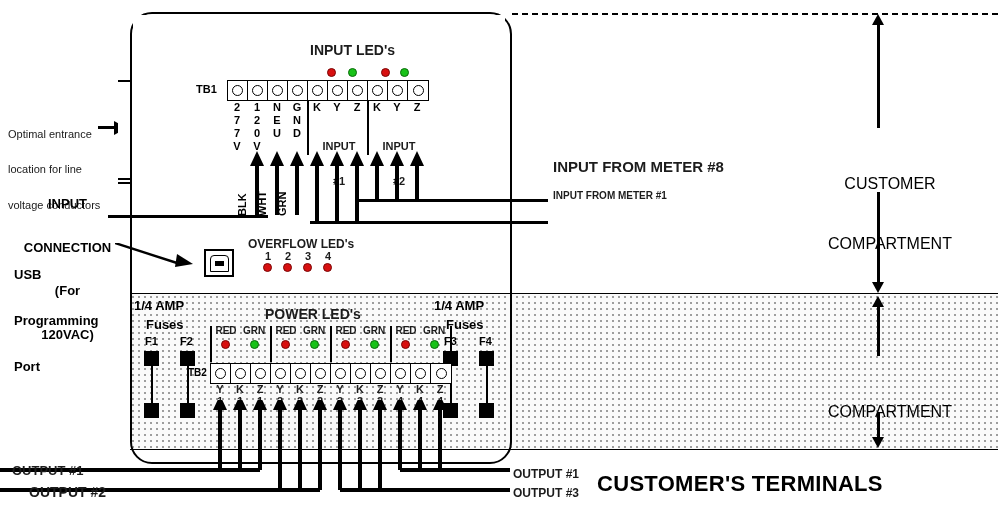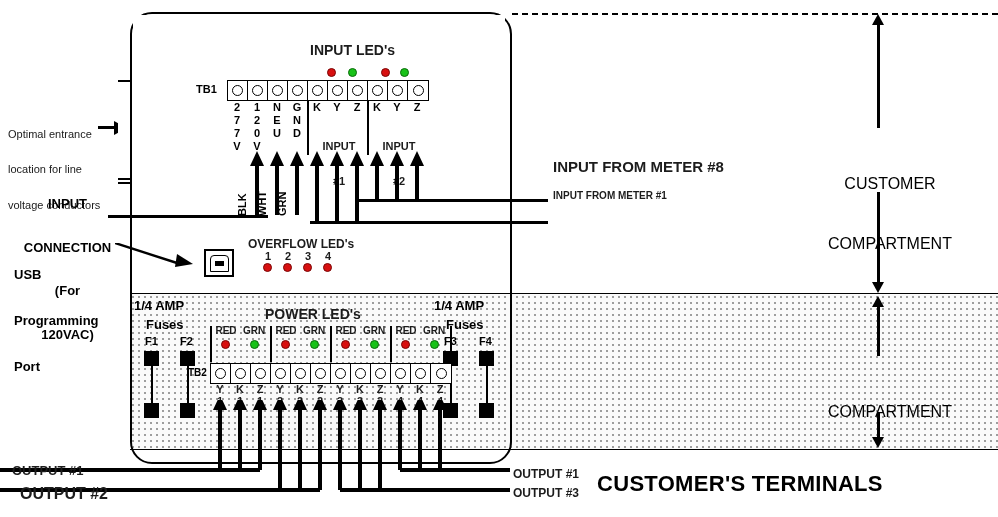--- a/index.html
+++ b/index.html
@@ -418,17 +418,17 @@
 <div class="abs vline" style="left:877px;top:24px;height:104px;"></div>
 <div class="abs vline" style="left:877px;top:192px;height:90px;"></div>
 <div class="abs arrow-down" style="left:872px;top:282px;"></div>
 
 <div class="abs arrow-up" style="left:872px;top:296px;"></div>
 <div class="abs vline" style="left:877px;top:306px;height:50px;"></div>
 <div class="abs vline" style="left:877px;top:412px;height:26px;"></div>
 <div class="abs arrow-down" style="left:872px;top:437px;"></div>
 
 <div class="abs txt" style="left:12px;top:464px;font-size:13px;font-weight:bold;color:#1c1c1c;">OUTPUT #1</div>
-<div class="abs txt" style="left:20px;top:485px;font-size:16px;font-weight:bold;color:#1c1c1c;">OUTPUT #2</div>
+<div class="abs txt" style="left:29px;top:485px;font-size:14px;font-weight:bold;color:#1c1c1c;">OUTPUT #2</div>
 <div class="abs txt" style="left:513px;top:468px;font-size:12px;font-weight:bold;color:#1c1c1c;">OUTPUT #1</div>
 <div class="abs txt" style="left:513px;top:487px;font-size:12px;font-weight:bold;color:#1c1c1c;">OUTPUT #3</div>
 
 <div class="abs txt" style="left:597px;top:472px;font-size:22px;font-weight:bold;letter-spacing:0.3px;">CUSTOMER'S TERMINALS</div>
 
 </body></html>

